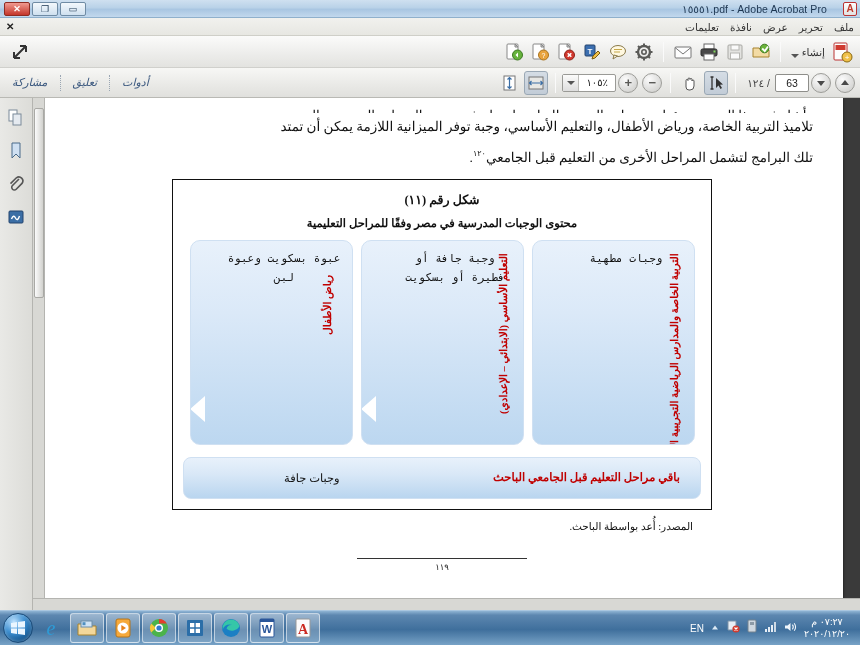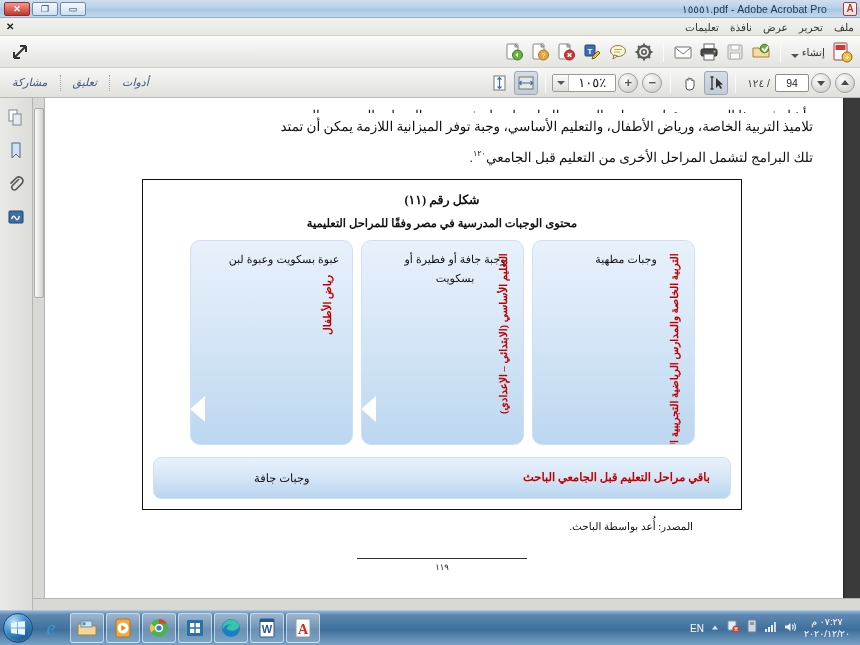--- a/index.html
+++ b/index.html
@@ -85,21 +85,21 @@
 
   
   .zoombox {
     display:flex; align-items:center; height:18px; border:1px solid #9a9a96;
     background:#fff; border-radius:2px; direction:ltr;
   }
   .zoombox .drop {
     width:16px;height:16px; display:flex;align-items:center;justify-content:center;
     background:linear-gradient(to bottom,#fbfbfa,#dedede); border-right:1px solid #bdbdb9;
   }
-  .zoombox .val { width:46px; text-align:center; font-size:13px; color:#222; }
+  .zoombox .val { width:36px; text-align:center; font-size:10px; color:#222; }
   .pagebox {
     width:34px;height:18px;border:1px solid #8e8e8a;background:#fff;border-radius:2px;
     font-size:10.5px;color:#222;display:flex;align-items:center;justify-content:center;
   }
   .pagetotal { font-size:10.5px;color:#444;margin:0 5px; direction:ltr;}
 
   .circ-btn {
     width:20px;height:20px;border-radius:50%;
     background:radial-gradient(circle at 35% 30%,#fbfbfb,#c9c9c6);
     border:1px solid #9d9d99; display:flex;align-items:center;justify-content:center;
@@ -127,40 +127,40 @@
   }
   .doctext {
     padding:4px 30px 0 30px; text-align:justify;
     font-family:"Liberation Serif", serif; font-size:13.5px; color:#111; line-height:27px;
   }
   .doctext .clipped { display:block; height:11px; overflow:hidden; color:#111; }
   .sup { font-size:8px; vertical-align:super; }
 
   
   .figure {
-    margin:8px auto 0 auto; width:600px; border:1.5px solid #111; background:#fff;
+    margin:8px auto 0 auto; width:540px; border:1.5px solid #111; background:#fff;
     padding:8px 0 10px 0;
   }
   .fig-title {
     text-align:center; font-family:"Liberation Serif", serif;
     font-weight:bold; font-size:12.5px; color:#111; padding:4px 0 2px 0;
   }
   .fig-sub {
     text-align:center; font-family:"Liberation Serif", serif;
     font-weight:bold; font-size:11.5px; color:#111; padding:6px 0 10px 0;
   }
   .boxrow { display:flex; justify-content:center; gap:8px; padding:0 10px; }
   .stage {
     position:relative; width:163px; height:205px; border-radius:10px;
     background:linear-gradient(to bottom,#e8f1fb 0%,#dbe9f8 35%,#bcd7f0 100%);
     border:1px solid #cfe0f2; overflow:hidden;
   }
   .stage-label {
     position:absolute; top:9px; right:10px; left:36px;
-    text-align:center; font-family:Liberation Sans, sans-serif;
+    text-align:center; font-family:Liberation Mono, monospace;
     font-size:11px; color:#111; line-height:19px;
   }
   .stage-vert {
     position:absolute; color:#c00000; font-family:"Liberation Serif", serif;
     font-weight:bold; font-size:10.5px; white-space:nowrap;
     writing-mode:vertical-rl; transform:rotate(180deg);
     transform-origin:center;
   }
   .arrow {
     position:absolute; bottom:22px; left:-1px;
@@ -411,21 +411,21 @@
         <path d="M9 4 L9 14 L11.5 11.5 L13.5 15 L15 14 L13 10.8 L16 10.5 Z" fill="#333"></path>
       </svg>
     </div>
 
     <div class="sep"></div>
 
     <span class="pagetotal">
       <span>١٢٤</span>
       <span>/</span>
     </span>
-    <div class="pagebox">94</div>
+    <div class="pagebox">63</div>
     <div class="circ-btn">
       <svg width="12" height="12" viewBox="0 0 12 12">
           <path d="M2 4 L6 9 L10 4 Z" fill="#4a4a4a"></path>
         </svg>
     </div>
     <div class="circ-btn" style="margin-right:5px;">
       <svg width="12" height="12" viewBox="0 0 12 12">
           <path d="M2 8 L6 3 L10 8 Z" fill="#4a4a4a"></path>
         </svg>
     </div>

